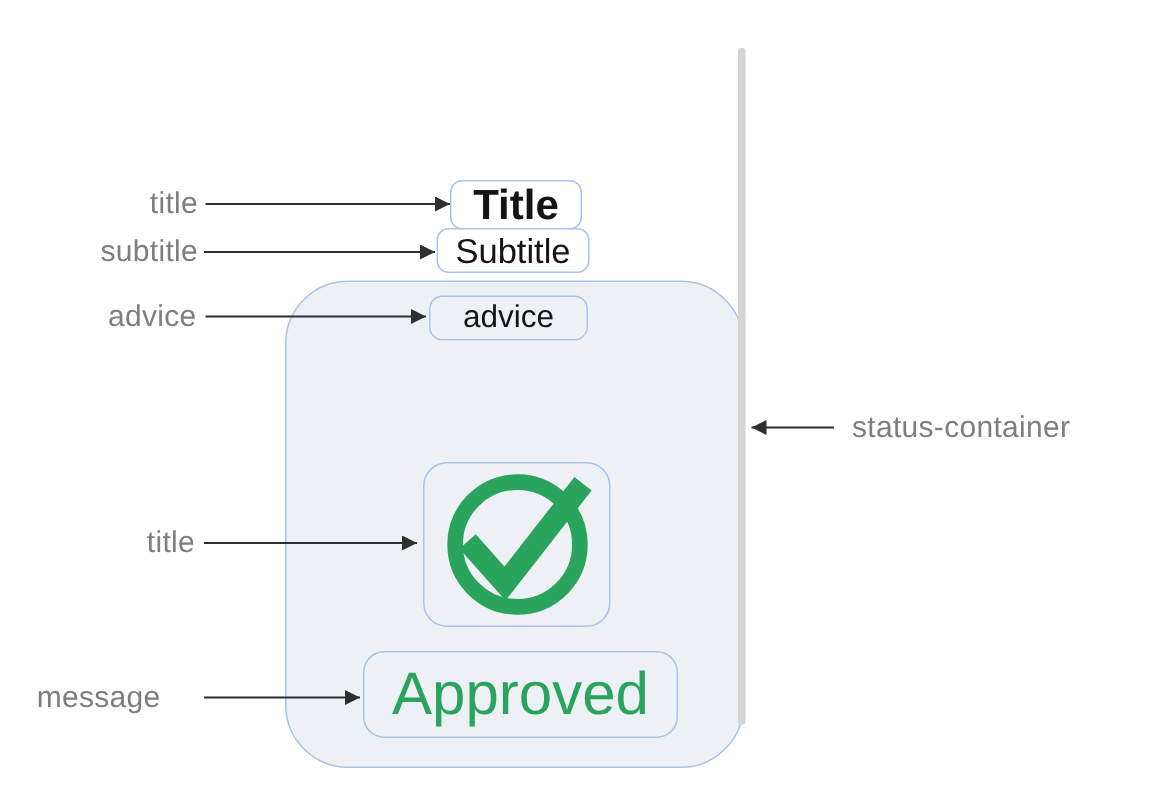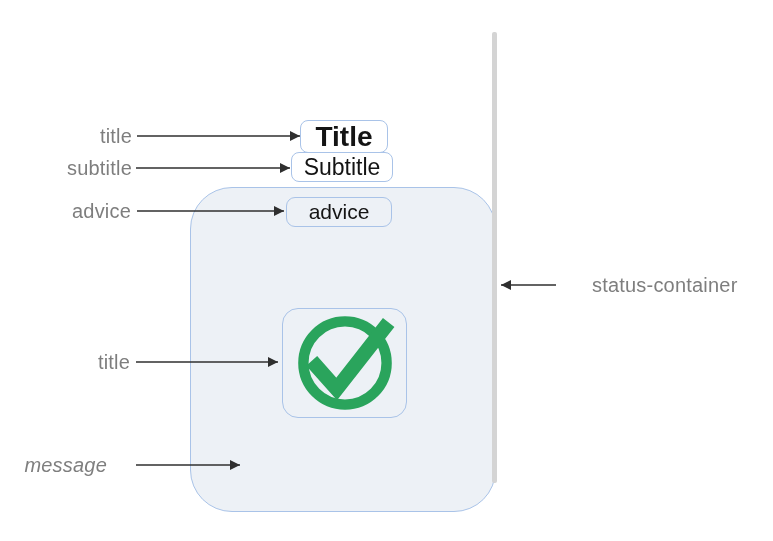--- a/index.html
+++ b/index.html
@@ -35,22 +35,22 @@
     font-size:40px;color:#2aa45c;}
   
   .lbl{
     position:absolute;color:#7e7e7e;font-size:20px;letter-spacing:0.2px;
     white-space:nowrap;z-index:3;
   }
   .lbl-title{right:641px;top:125px;}
   .lbl-subtitle{right:641px;top:157px;}
   .lbl-advice{right:642px;top:200px;}
   .lbl-icon{right:643px;top:351px;}
-  .lbl-message{right:666px;top:454px;font-style:italic;}
-  .lbl-status{left:568px;top:274px;margin-left:24px;}
+  .lbl-message{right:666px;top:454px;}
+  .lbl-status{left:568px;top:274px;}
   .arrows{position:absolute;left:0;top:0;z-index:4;pointer-events:none;}
   .iconsvg{width:104px;height:104px;display:block;}
 </style>
 </head>
 <body>
 
 <div class="canvas">
 
   <div class="container-box"></div>
 
@@ -68,20 +68,23 @@
     <span>advice</span>
   </div>
 
   <div class="box icon-box">
     <svg class="iconsvg" viewBox="0 0 100 100">
       <circle cx="50" cy="50" r="40" fill="none" stroke="#2aa45c" stroke-width="10"></circle>
       <path d="M18 48 L42 75 L92 11" fill="none" stroke="#2aa45c" stroke-width="14" stroke-linecap="butt" stroke-linejoin="miter"></path>
     </svg>
   </div>
 
+  <div class="box message-box">
+    <span>Approved</span>
+  </div>
 
   <div class="lbl lbl-title">title</div>
   <div class="lbl lbl-subtitle">subtitle</div>
   <div class="lbl lbl-advice">advice</div>
   <div class="lbl lbl-icon">title</div>
   <div class="lbl lbl-message">message</div>
   <div class="lbl lbl-status">status-container</div>
 
   <svg class="arrows" width="773" height="541">
     <defs>

